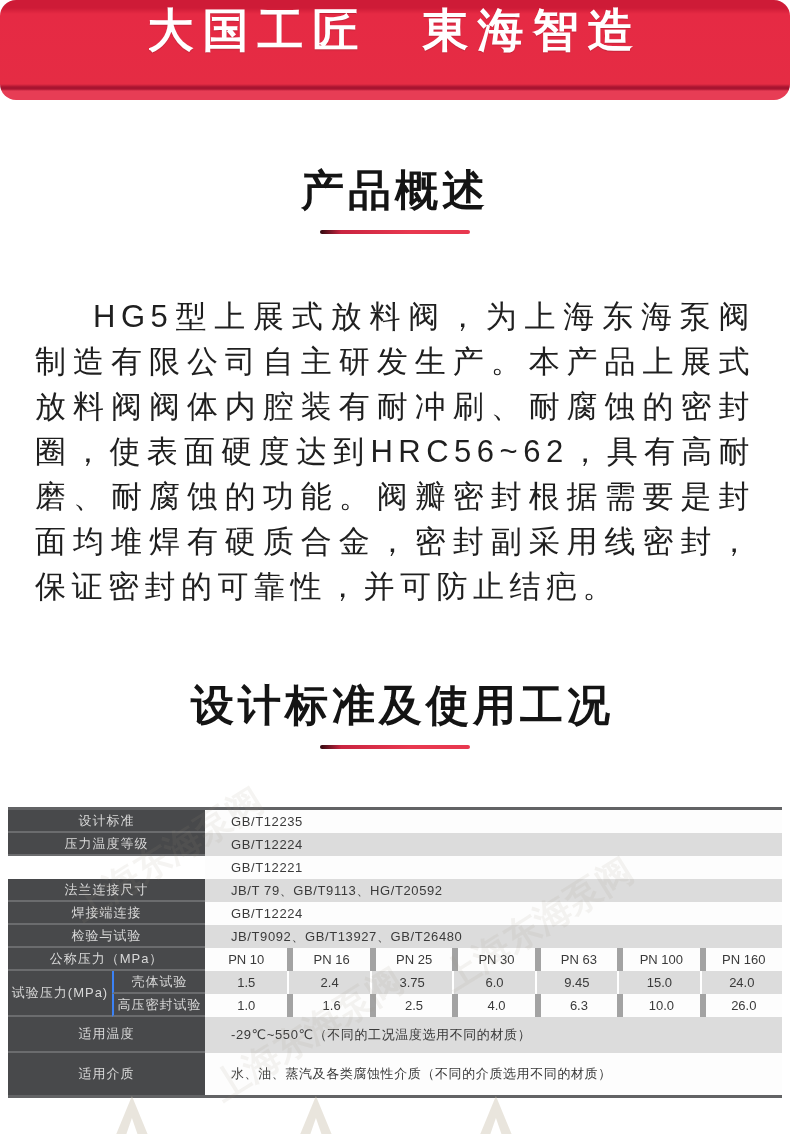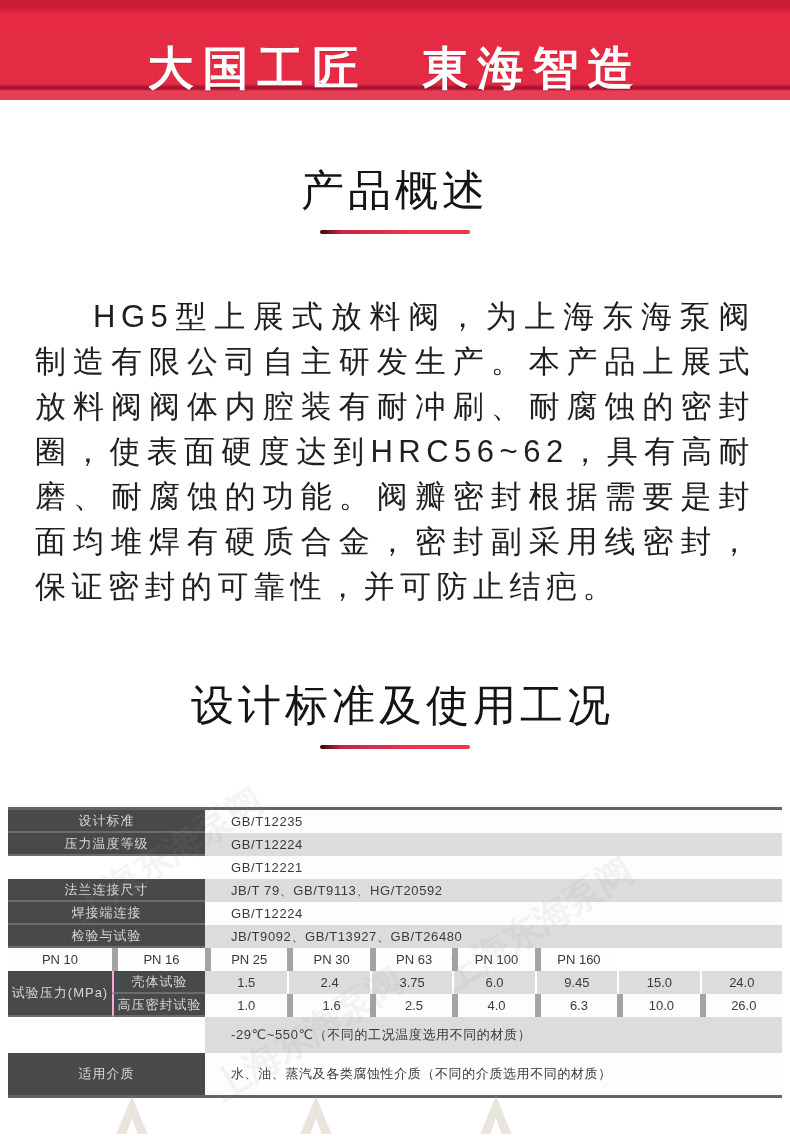--- a/index.html
+++ b/index.html
@@ -8,43 +8,44 @@
     height: 1136px;
     position: relative;
     overflow: hidden;
     font-family: "Liberation Sans", "DejaVu Sans", sans-serif;
   }
 
   
   .banner {
     height: 100px;
     display: flex;
-    align-items: flex-end;
+    align-items: flex-start;
     justify-content: center;
     background: linear-gradient(180deg,
       #ce1b37 0px, #ce1b37 8px,
       #e62a44 14px, #e52c44 84px,
       #a81430 87px, #a81430 89px,
       #e73d55 91px, #e73d55 100%);
+    border-radius: 16px;
   }
   .banner-title {
     color: #ffffff;
     font-size: 46px;
     font-weight: bold;
     letter-spacing: 9px;
     text-shadow: 0 1px 1px rgba(0,0,0,0.15);
     white-space: pre;
   }
 
   
   .section-title {
     text-align: center;
     font-size: 43px;
     line-height: 52px;
-    font-weight: normal;
+    font-weight: bold;
     color: #141414;
     letter-spacing: 4px;
   }
   .title-overview { margin-top: 64px; }
   .title-specs { margin-top: 70px; margin-left: 15px; }
   .title-underline {
     width: 150px;
     height: 4px;
     margin: 14px auto 0 auto;
     border-radius: 2px;
@@ -80,21 +81,21 @@
     color: #d9d9d9;
     font-size: 13px;
     letter-spacing: 1px;
     display: flex;
     align-items: center;
     justify-content: center;
     border-bottom: 2px solid #6b6c6e;
   }
   .lbl { grid-column: 1 / span 2; }
   .tp-lbl { grid-column: 1; grid-row: 8 / span 2; }
-  .sub-lbl { grid-column: 2; border-left: 2px solid #f9a8d4; }
+  .sub-lbl { grid-column: 2; border-left: 2px solid #3b82f6; }
   .lbl.last { border-bottom: none; }
 
   .val-full {
     grid-column: 3 / span 7;
     display: flex;
     align-items: center;
     padding-left: 26px;
     font-size: 13px;
     letter-spacing: 0.6px;
     color: #3a3a3a;
@@ -160,20 +161,21 @@
 
   <div class="lbl">法兰连接尺寸</div>
   <div class="val-full row-gray">JB/T 79、GB/T9113、HG/T20592</div>
 
   <div class="lbl">焊接端连接</div>
   <div class="val-full row-white">GB/T12224</div>
 
   <div class="lbl">检验与试验</div>
   <div class="val-full row-gray">JB/T9092、GB/T13927、GB/T26480</div>
 
+  <div class="lbl">公称压力（MPa）</div>
   <div class="val-cell row-white first">PN 10</div>
   <div class="val-cell row-white">PN 16</div>
   <div class="val-cell row-white">PN 25</div>
   <div class="val-cell row-white">PN 30</div>
   <div class="val-cell row-white">PN 63</div>
   <div class="val-cell row-white">PN 100</div>
   <div class="val-cell row-white">PN 160</div>
 
   <div class="tp-lbl">试验压力(MPa)</div>
   <div class="sub-lbl">壳体试验</div>
@@ -187,20 +189,21 @@
 
   <div class="sub-lbl">高压密封试验</div>
   <div class="val-cell row-white first">1.0</div>
   <div class="val-cell row-white">1.6</div>
   <div class="val-cell row-white">2.5</div>
   <div class="val-cell row-white">4.0</div>
   <div class="val-cell row-white">6.3</div>
   <div class="val-cell row-white">10.0</div>
   <div class="val-cell row-white">26.0</div>
 
+  <div class="lbl">适用温度</div>
   <div class="val-full row-gray">-29℃~550℃（不同的工况温度选用不同的材质）</div>
 
   <div class="lbl last">适用介质</div>
   <div class="val-full row-white">水、油、蒸汽及各类腐蚀性介质（不同的介质选用不同的材质）</div>
 </div>
 
 <div class="wm-text" style="left: 60px; top: 830px;">上海东海泵阀</div>
 <div class="wm-text" style="left: 430px; top: 900px;">上海东海泵阀</div>
 <div class="wm-text" style="left: 200px; top: 1010px;">上海东海泵阀</div>
 <div class="wm-tri" style="left: 108px; top: 1096px;"></div>

